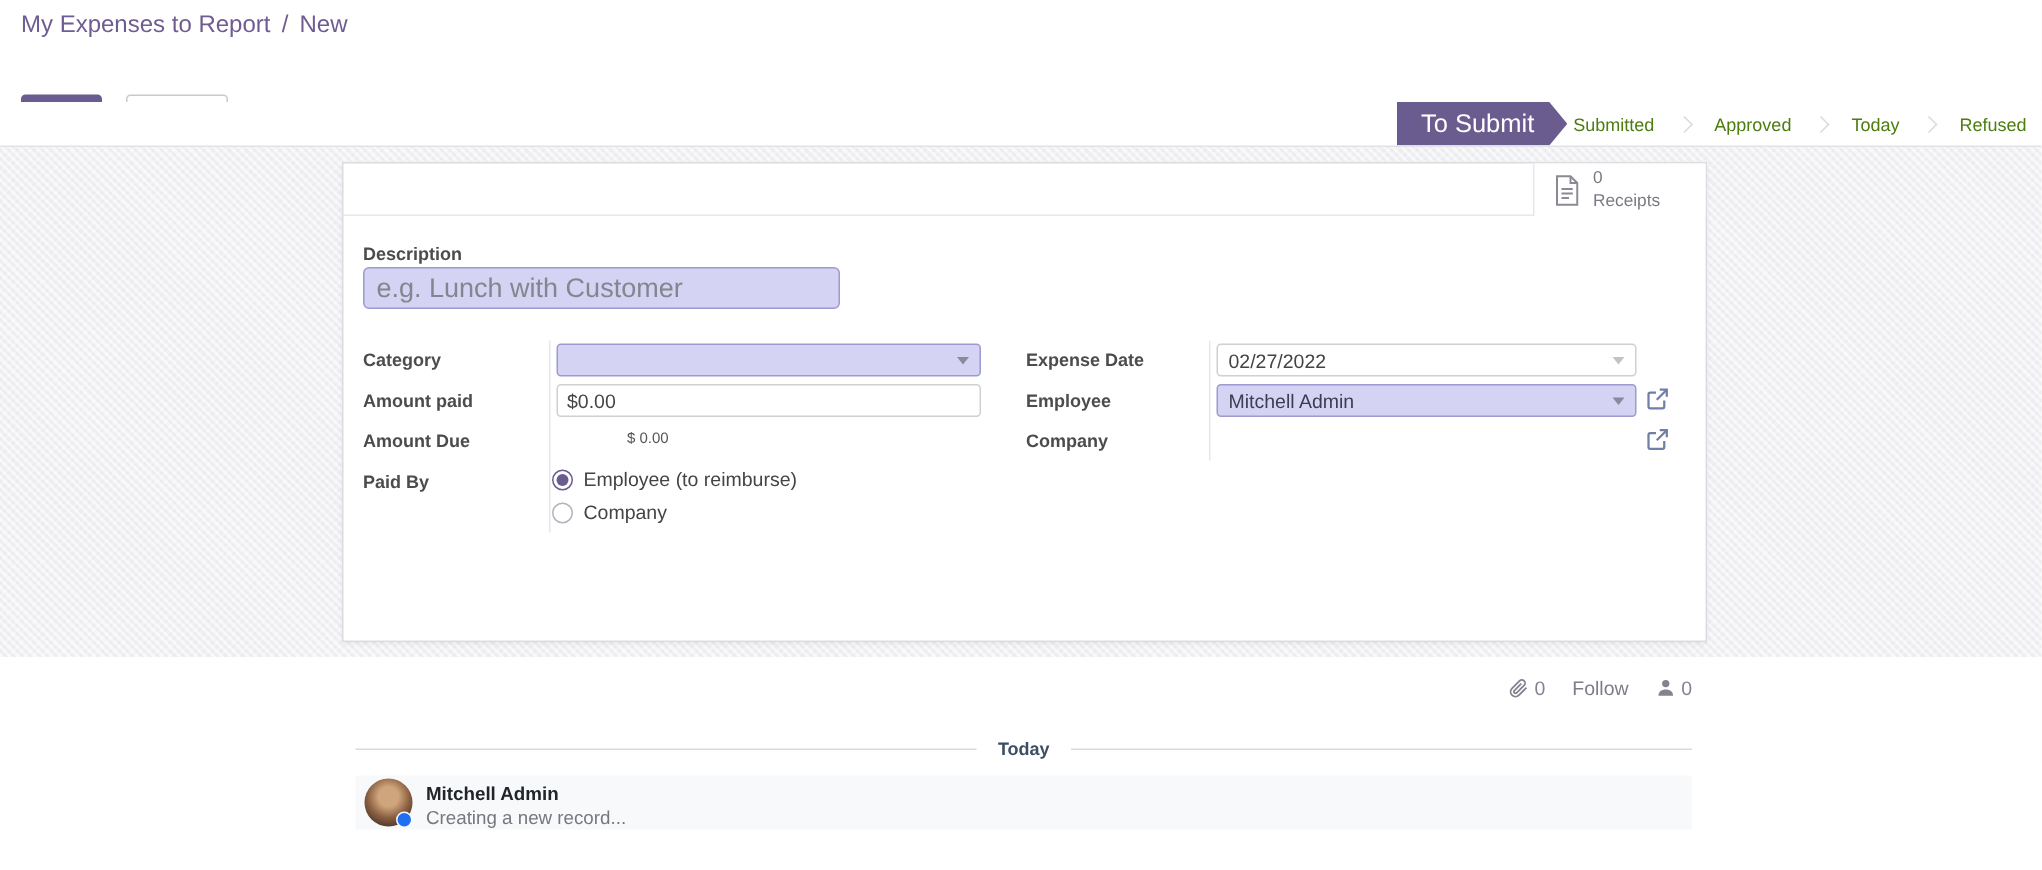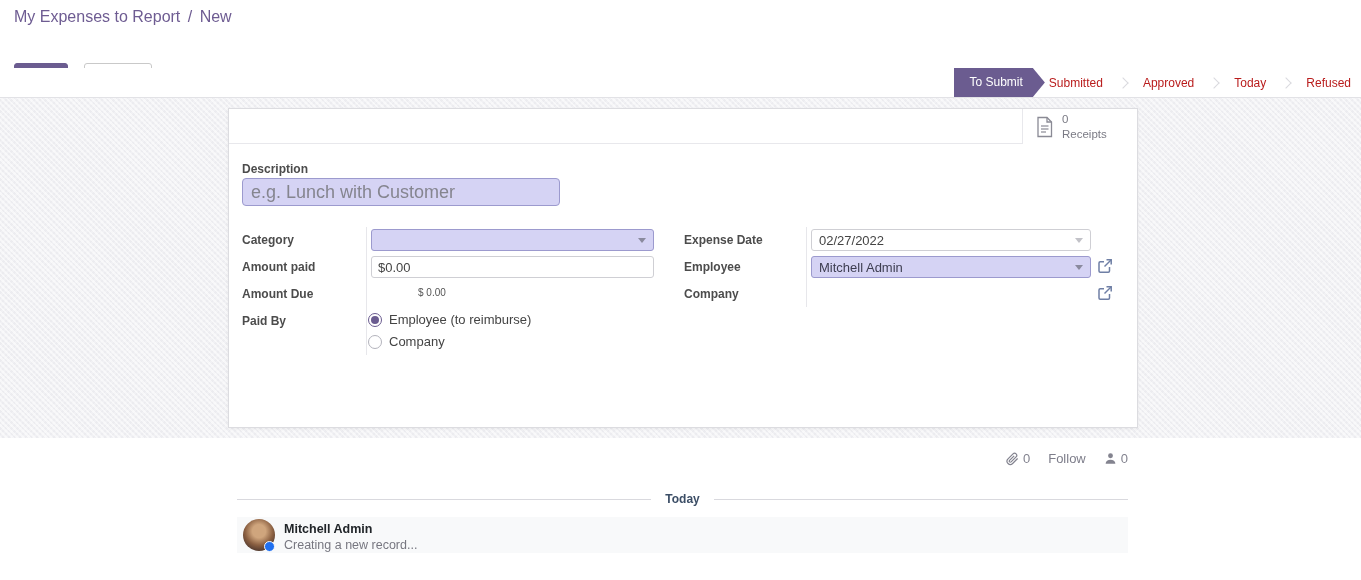--- a/index.html
+++ b/index.html
@@ -16,24 +16,24 @@
   .btn-row { position:absolute; top:36px; left:14px; display:flex; gap:16px;margin-top:27px; }
   .btn { font-size:13px; padding:4px 11px; border-radius:3px; cursor:pointer;
     border:1px solid transparent; }
   .btn-primary { background:var(--primary); color:#fff; border-color:var(--primary); }
   .btn-default { background:#fff; color:#444; border-color:#c9c9c9; }
 
   
   .statusbar { position:absolute; top:68px; left:0; width:1361px; height:30px;
     background:#fff; border-bottom:1px solid #e2e2e6; display:flex;
     justify-content:flex-end; align-items:center; padding-right:6px; }
-  .step-active { background:var(--primary); color:#fff; font-size:12px;
+  .step-active { background:var(--primary); color:#fff; font-size:17px;
     height:29px; line-height:29px; padding:0 22px 0 16px;
     clip-path:polygon(0 0, calc(100% - 12px) 0, 100% 50%, calc(100% - 12px) 100%, 0 100%); }
-  .step { color:#b91c1c; font-size:12px; padding:0 4px; cursor:pointer; }
+  .step { color:#4d7c0f; font-size:12px; padding:0 4px; cursor:pointer; }
   .step:first-of-type { margin-left:8px; }
   .chev { width:8px; height:8px; border-top:1px solid #d9d9de;
     border-right:1px solid #d9d9de; transform:rotate(45deg); margin:0 12px; }
 
   
   .content { position:absolute; top:98px; left:0; width:1361px; height:340px;
     background-color:#f1f1f4;
     background-image:
       repeating-linear-gradient(45deg, rgba(255,255,255,.55) 0 2px, transparent 2px 4px),
       repeating-linear-gradient(-45deg, rgba(120,120,140,.04) 0 2px, transparent 2px 4px); }

